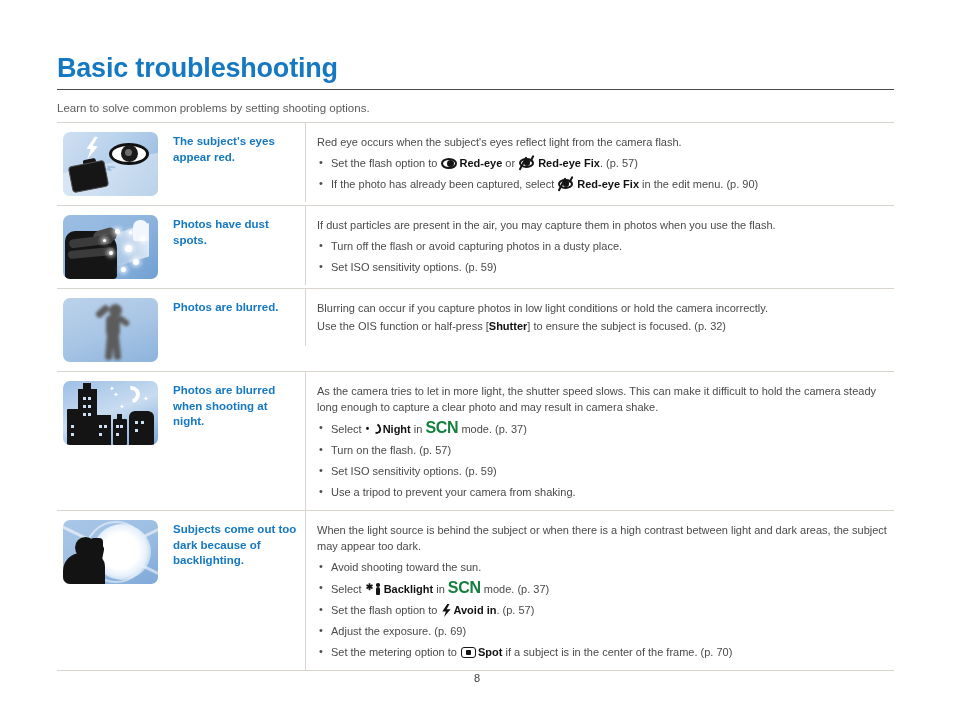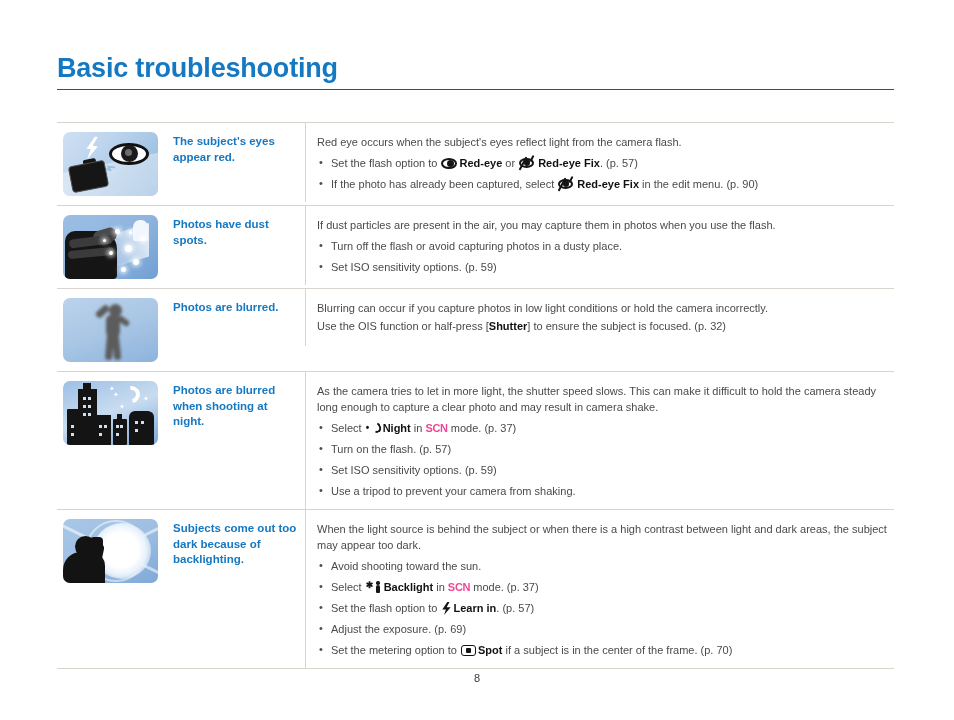--- a/index.html
+++ b/index.html
@@ -86,22 +86,22 @@
   ul.bullets li::before {
     content: "•";
     position: absolute;
     left: 2px; top: -1px;
     color: #4a4a4a;
     font-size: 11px;
   }
   b, strong { color: #111; font-weight: bold; }
   .scn {
     font-weight: bold;
-    color: #ec4899;
-    font-size: 11px;
+    color: #15803d;
+    font-size: 16px;
     letter-spacing: -0.3px;
   }
 
   
   .ic {
     display: inline-block;
     vertical-align: -2px;
     margin: 0 2px 0 1px;
     position: relative;
   }
@@ -485,20 +485,21 @@
   }
 </style>
 </head>
 <body>
 
 <div class="page">
 
   <div class="header">
     <div class="page-title">Basic troubleshooting</div>
     <div class="title-rule"></div>
+    <div class="subtitle">Learn to solve common problems by setting shooting options.</div>
   </div>
 
   <div class="table" id="troubleshooting-table">
       <div class="row">
         <div class="cell-thumb">
           <div class="thumb th-redeye">
             <span class="diag"></span>
             <span class="bolt"></span>
             <span class="minibolt"></span>
             <span class="camtop"></span>
@@ -623,21 +624,21 @@
             <span class="arm"></span>
             <span class="torso"></span>
           </div>
         </div>
         <div class="cell-problem">Subjects come out too dark because of backlighting.</div>
         <div class="cell-solution">
           <p class="lead">When the light source is behind the subject or when there is a high contrast between light and dark areas, the subject may appear too dark.</p>
           <ul class="bullets">
             <li>Avoid shooting toward the sun.</li>
             <li>Select <span class="ic ic-back"><span class="rays">✱</span><span class="head"></span><span class="body"></span></span><b>Backlight</b> in <span class="scn">SCN</span> mode. (p. 37)</li>
-            <li>Set the flash option to <span class="ic ic-bolt"><span class="b"></span></span><b>Learn in</b>. (p. 57)</li>
+            <li>Set the flash option to <span class="ic ic-bolt"><span class="b"></span></span><b>Avoid in</b>. (p. 57)</li>
             <li>Adjust the exposure. (p. 69)</li>
             <li>Set the metering option to <span class="ic ic-spot"><span class="box"></span><span class="dot"></span></span><b>Spot</b> if a subject is in the center of the frame. (p. 70)</li>
           </ul>
         </div>
       </div>
     </div>
 
   <div class="footer">8</div>
 
 </div>

